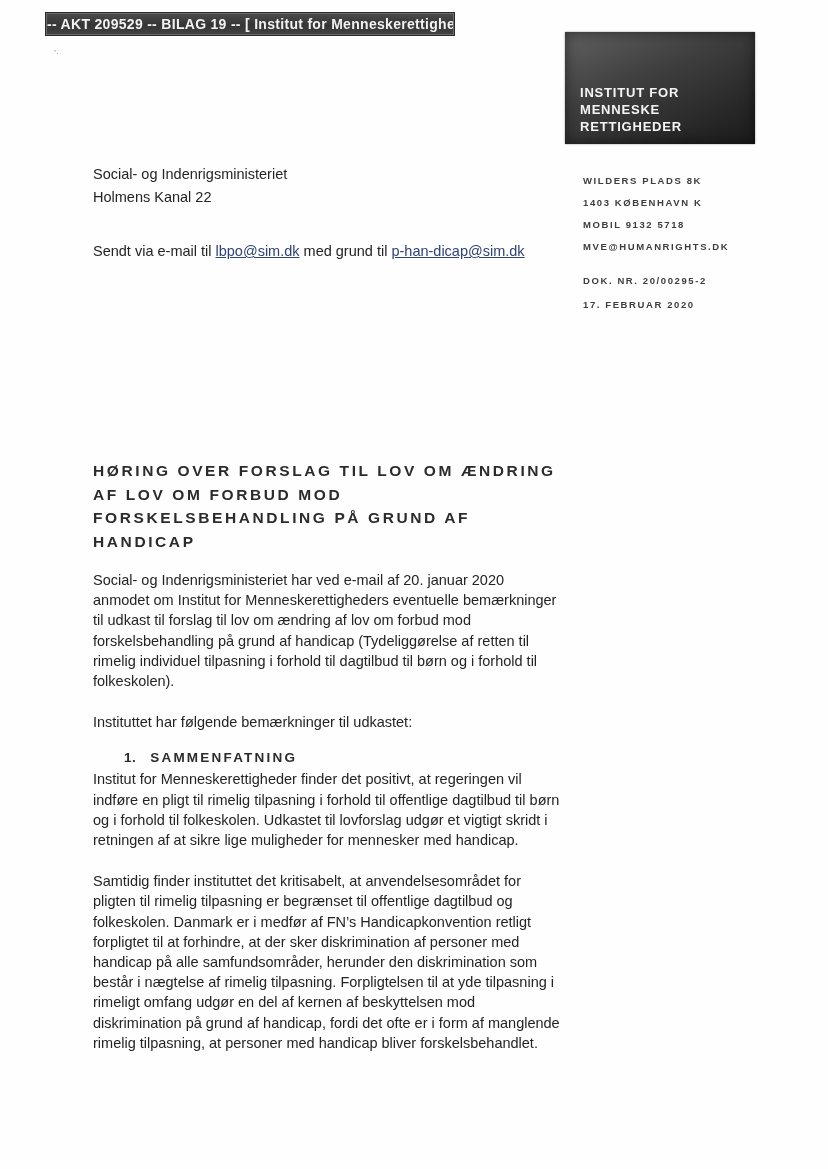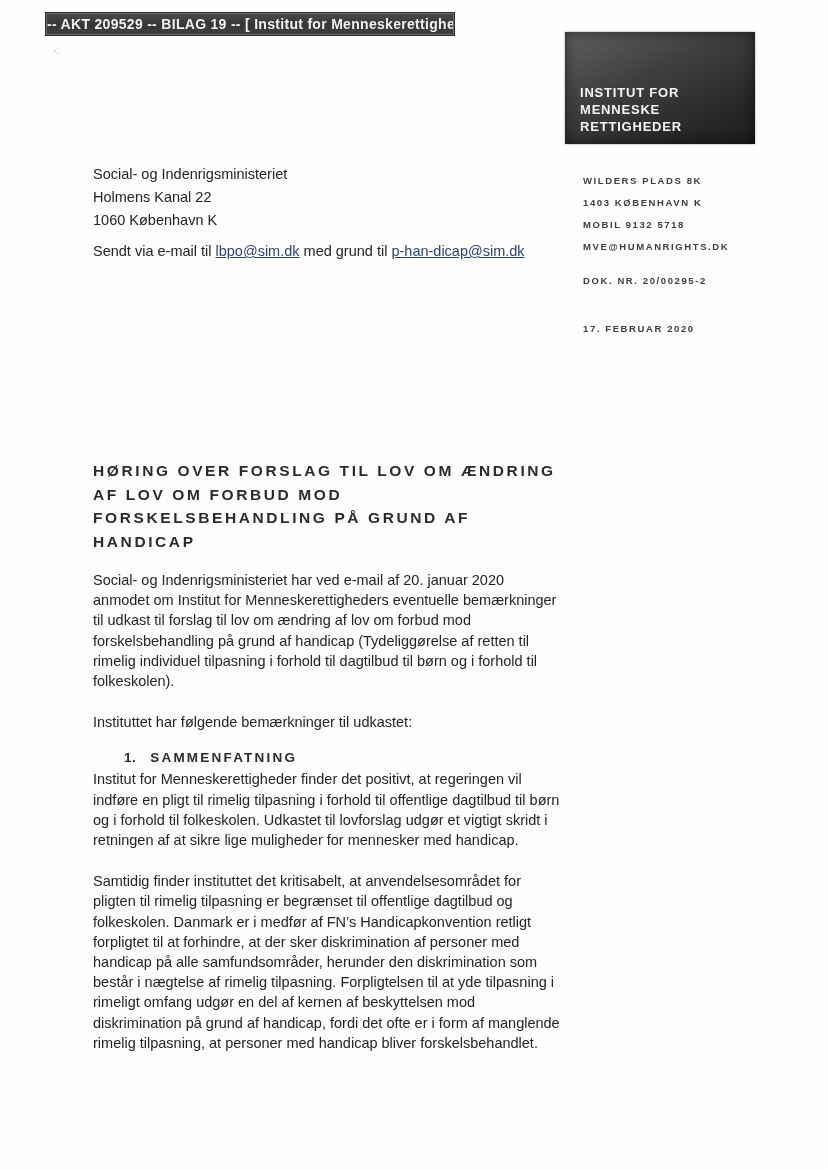--- a/index.html
+++ b/index.html
@@ -105,21 +105,21 @@
   .sidebar .contact-line {
     line-height: 22px;
     white-space: nowrap;
   }
   .sidebar .doknr {
     margin-top: 16px;
     line-height: 14px;
     white-space: nowrap;
   }
   .sidebar .date {
-    margin-top: 34px;
+    margin-top: 10px;
     line-height: 14px;
     white-space: nowrap;
   }
 
   
   .letter-body {
     position: absolute;
     left: 93px;
     top: 459px;
     width: 470px;
@@ -166,21 +166,20 @@
 
   <div class="logo-box">
     <div class="logo-line">INSTITUT FOR</div>
     <div class="logo-line">MENNESKE</div>
     <div class="logo-line">RETTIGHEDER</div>
   </div>
 
   <div class="recipient">
     <div>Social- og Indenrigsministeriet</div>
     <div>Holmens Kanal 22</div>
-    <div>1060 København K</div>
   </div>
 
   <div class="sent-line"><span>Sendt via e-mail til </span><a class="email-link">lbpo@sim.dk</a><span> med grund til </span><a class="email-link">p-han-dicap@sim.dk</a></div>
 
   <div class="sidebar">
     <div class="contact-line">WILDERS PLADS 8K</div>
     <div class="contact-line">1403 KØBENHAVN K</div>
     <div class="contact-line">MOBIL 9132 5718</div>
     <div class="contact-line">MVE@HUMANRIGHTS.DK</div>
     <div class="doknr">DOK. NR. 20/00295-2</div>

